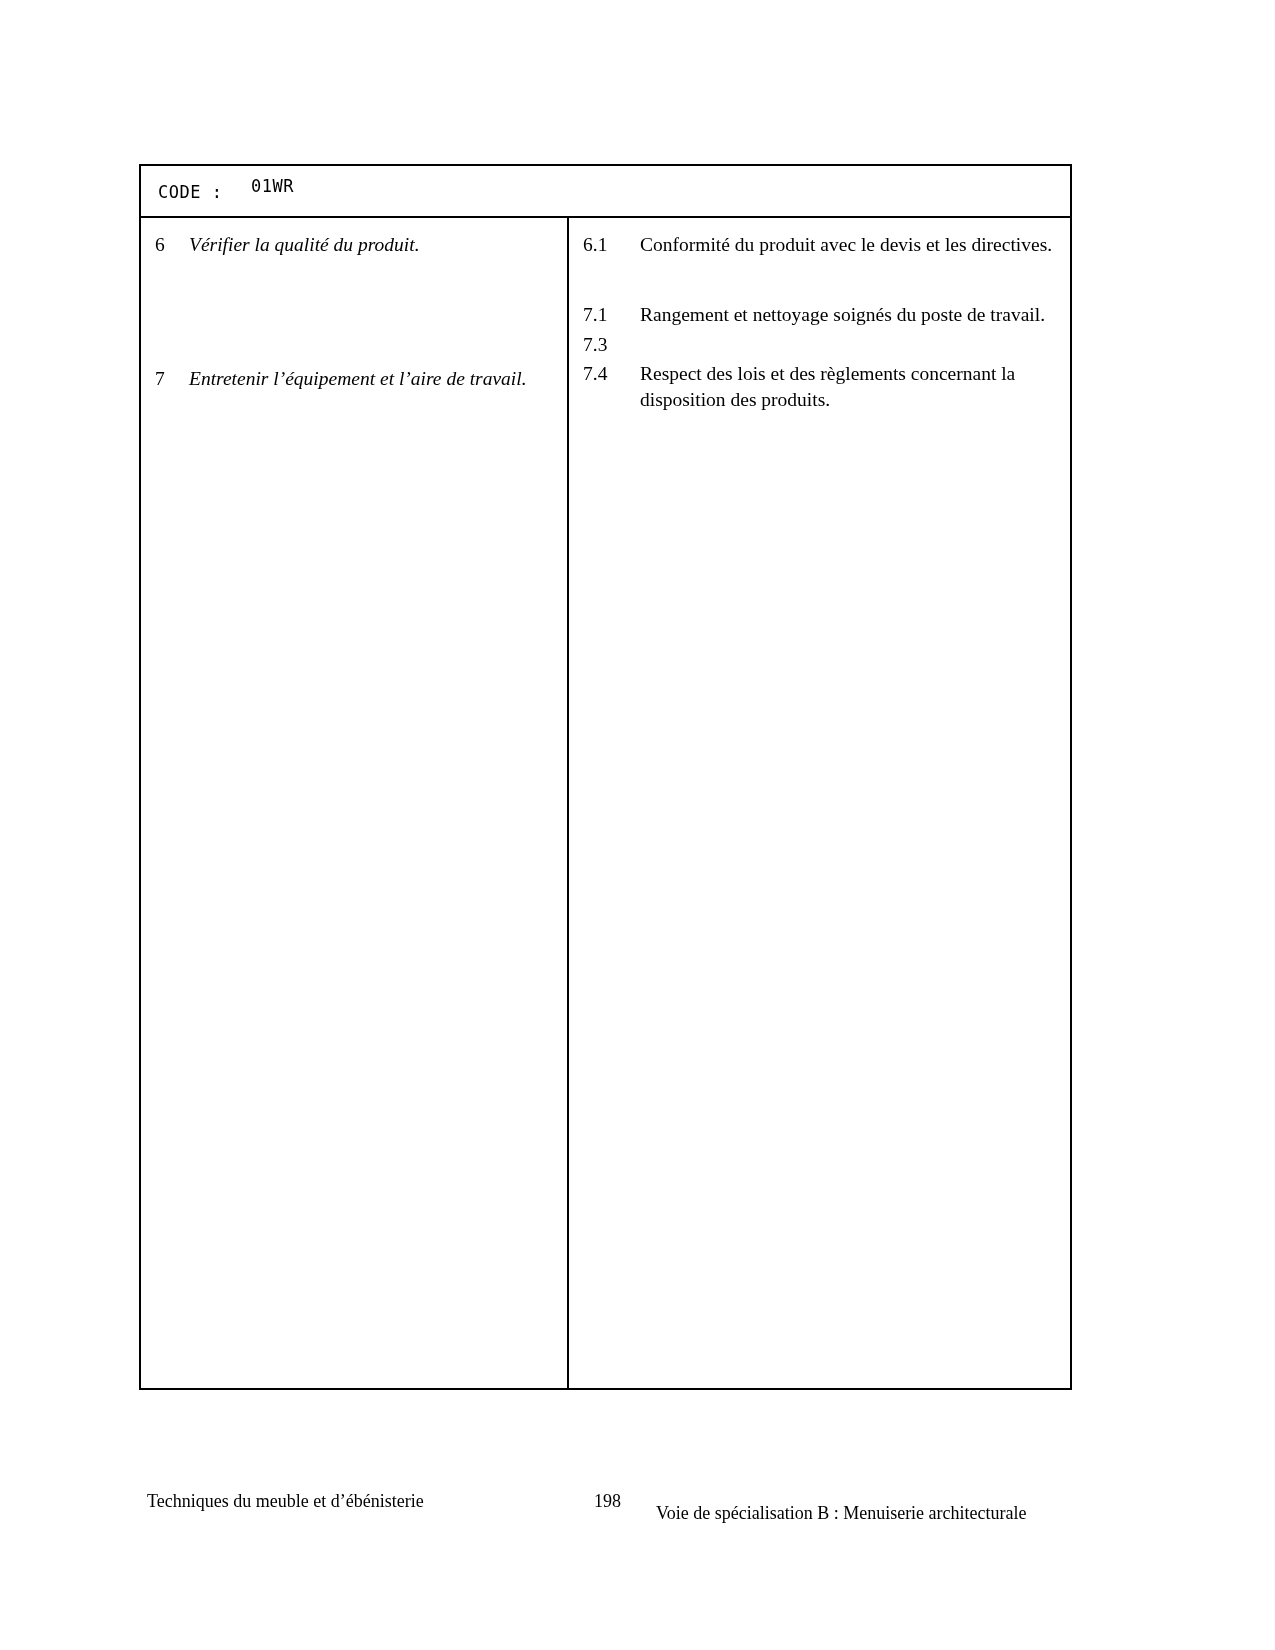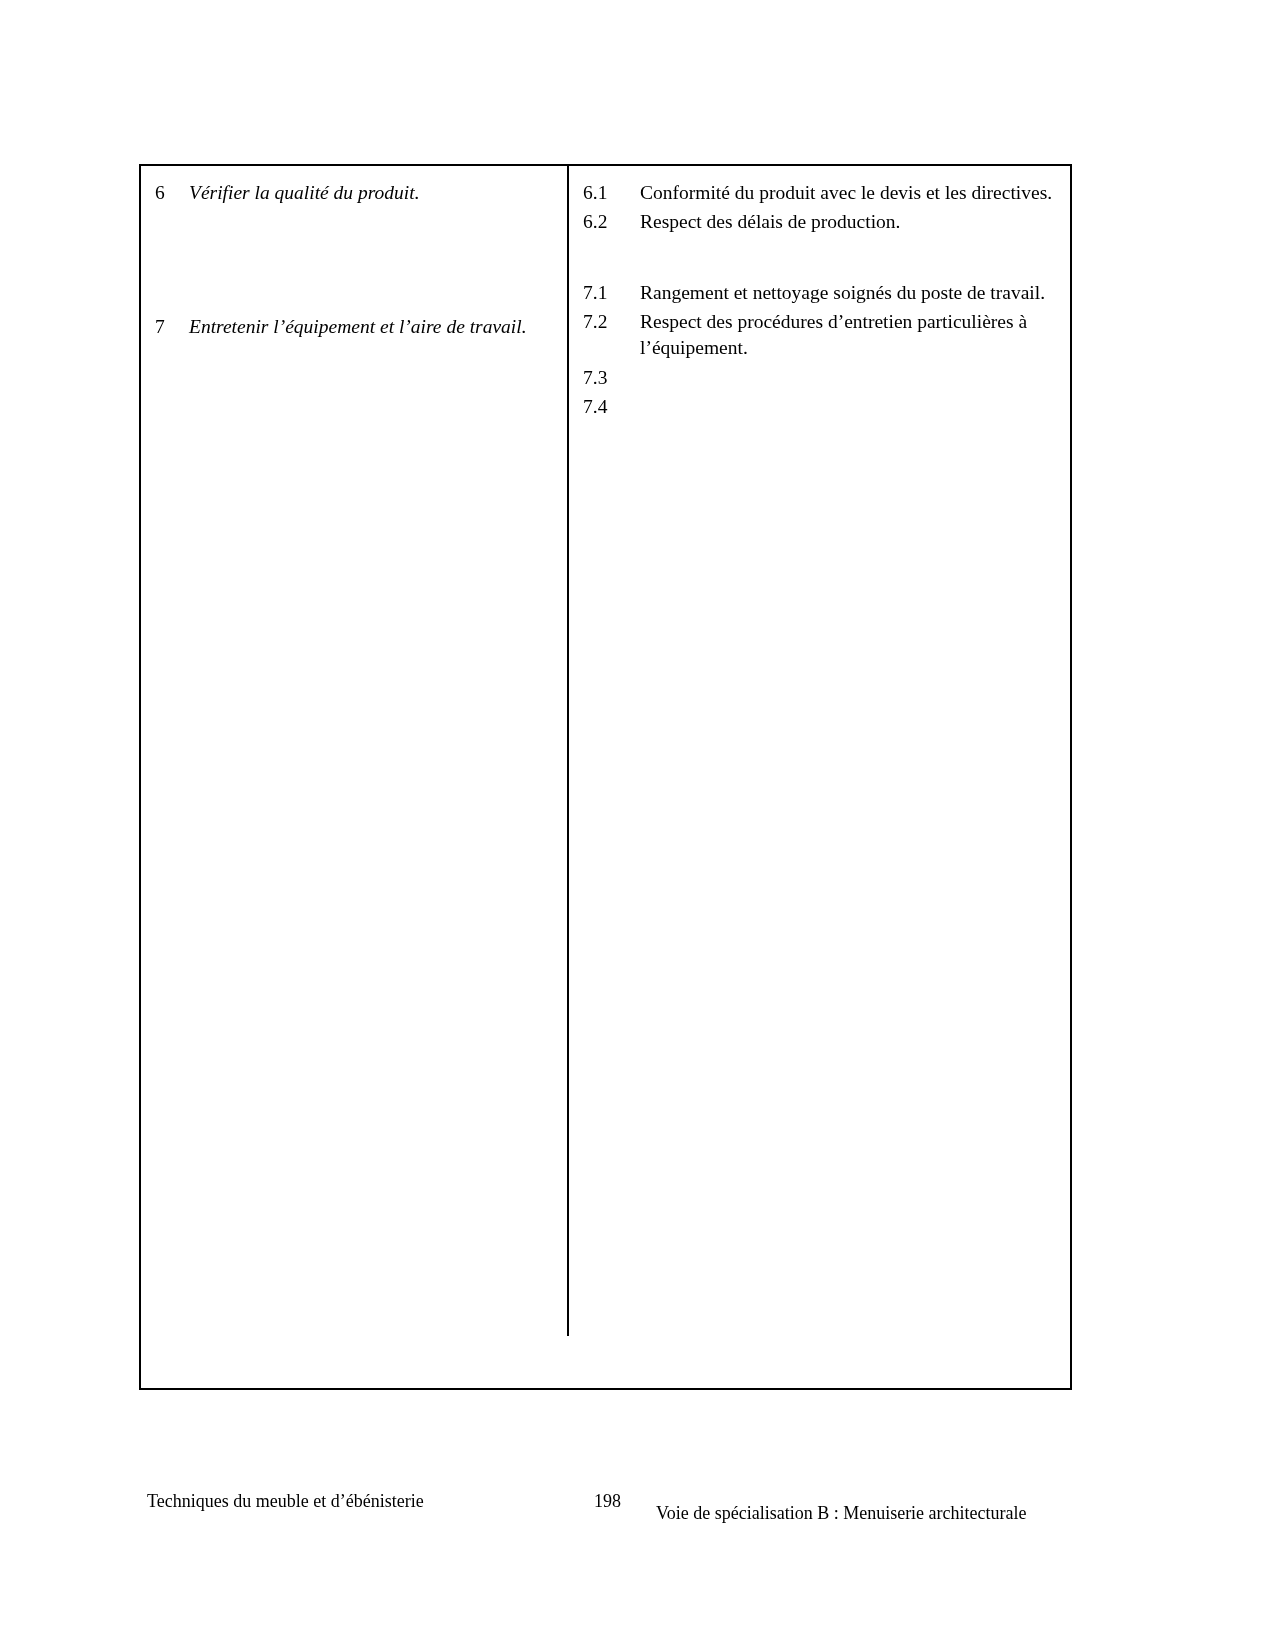--- a/index.html
+++ b/index.html
@@ -138,20 +138,24 @@
     white-space: nowrap;
   }
 </style>
 </head>
 <body>
 
 <div class="page">
 
   <div class="doc-table">
 
+    <div class="code-row">
+      <span class="code-label">CODE :</span>
+      <span class="code-value">01WR</span>
+    </div>
 
     <div class="body-row">
 
       <div class="col-left">
 
         <div class="task">
           <span class="task-num">6</span>
           <span class="task-text">Vérifier la qualité du produit.</span>
         </div>
 
@@ -162,40 +166,33 @@
 
       </div>
 
       <div class="col-right">
 
         <div class="crit-group">
           <div class="crit">
             <span class="crit-num">6.1</span>
             <span class="crit-text">Conformité du produit avec le devis et les directives.</span>
           </div>
-          <div class="crit">
-            <span class="crit-num">6.2</span>
-            <span class="crit-text">Respect des délais de production.</span>
-          </div>
         </div>
 
         <div class="crit-group" style="margin-top:44px;">
           <div class="crit">
             <span class="crit-num">7.1</span>
             <span class="crit-text">Rangement et nettoyage soignés du poste de travail.</span>
           </div>
           <div class="crit">
-            <span class="crit-num">7.2</span>
-            <span class="crit-text">Respect des procédures d’entretien particulières à l’équipement.</span>
-          </div>
-          <div class="crit">
             <span class="crit-num">7.3</span>
           </div>
           <div class="crit">
             <span class="crit-num">7.4</span>
+            <span class="crit-text">Respect des lois et des règlements concernant la disposition des produits.</span>
           </div>
         </div>
 
       </div>
 
     </div>
   </div>
 
   <div class="footer">
     <span class="footer-left">Techniques du meuble et d’ébénisterie</span>

